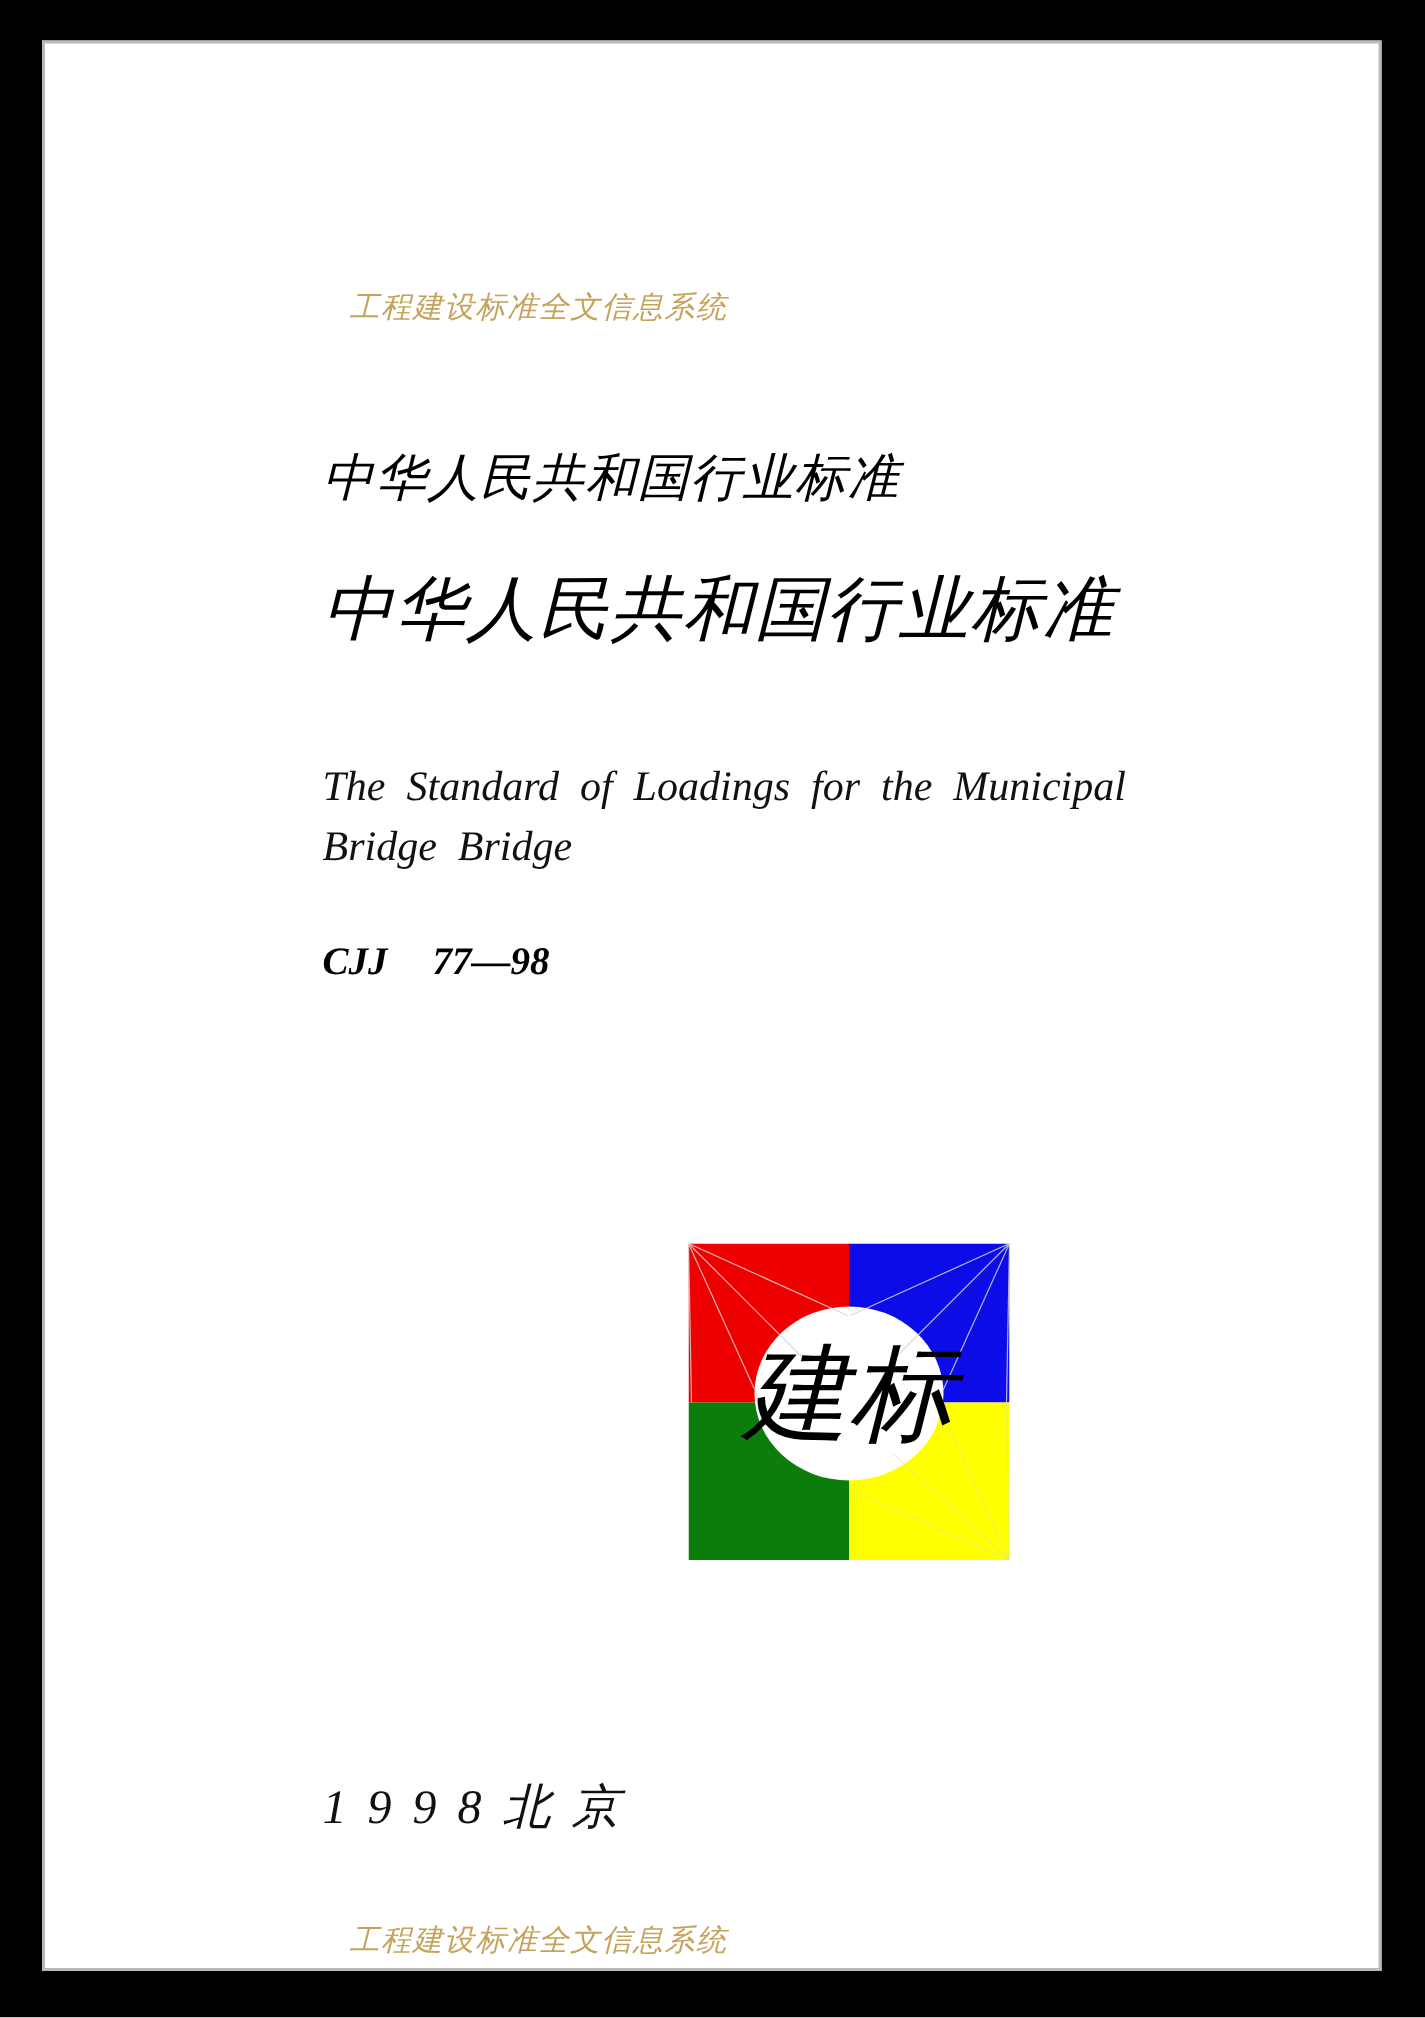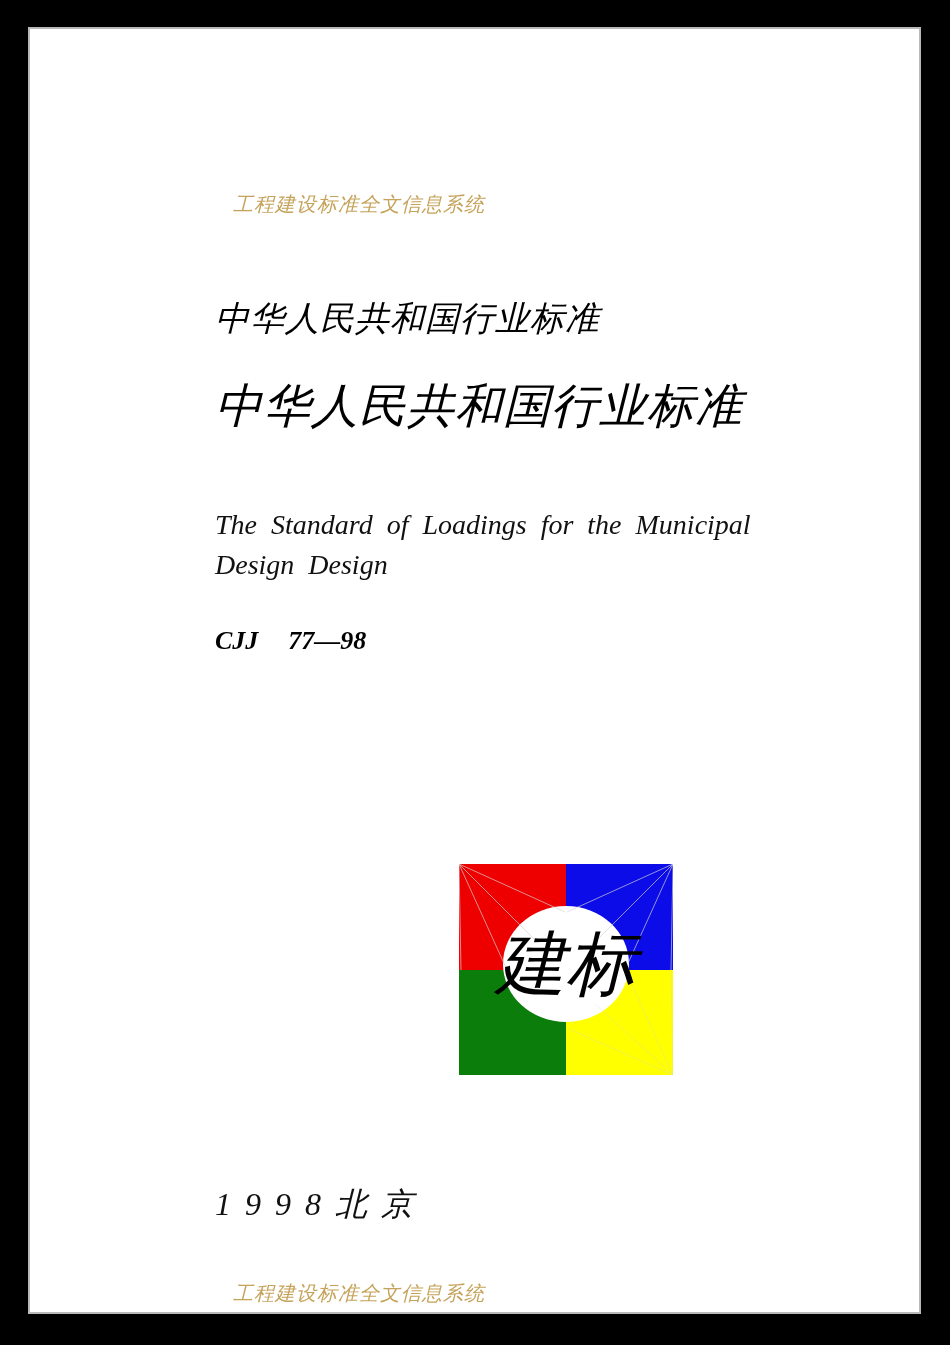--- a/index.html
+++ b/index.html
@@ -66,21 +66,21 @@
   .code-line {
     top: 597px;
     font-size: 26px;
     font-weight: bold;
     color: #000000;
   }
   .code-line .code-prefix { margin-right: 30px; }
   .logo-wrap {
     position: absolute;
     left: 429px;
-    top: 835px;
+    top: 800px;
     width: 178px;
     height: 211px;
   }
   .pub-line {
     top: 1154px;
     font-size: 32px;
     color: #111111;
     letter-spacing: 3px;
   }
 </style>
@@ -91,21 +91,21 @@
   <div class="frame">
 
     <div class="watermark top">工程建设标准全文信息系统</div>
 
     <div class="center-col standard-class">中华人民共和国行业标准</div>
 
     <div class="center-col title-cn">中华人民共和国行业标准</div>
 
     <div class="center-col title-en">
       <div>The Standard of Loadings for the Municipal</div>
-      <div>Design Design</div>
+      <div>Bridge Bridge</div>
     </div>
 
     <div class="center-col code-line">
       <span class="code-prefix">CJJ</span><span>77—98</span>
     </div>
 
     <div class="logo-wrap">
       <svg width="214" height="211" viewBox="0 0 214 211">
 
         <rect x="0" y="0" width="107" height="106" fill="#ee0000"></rect>

